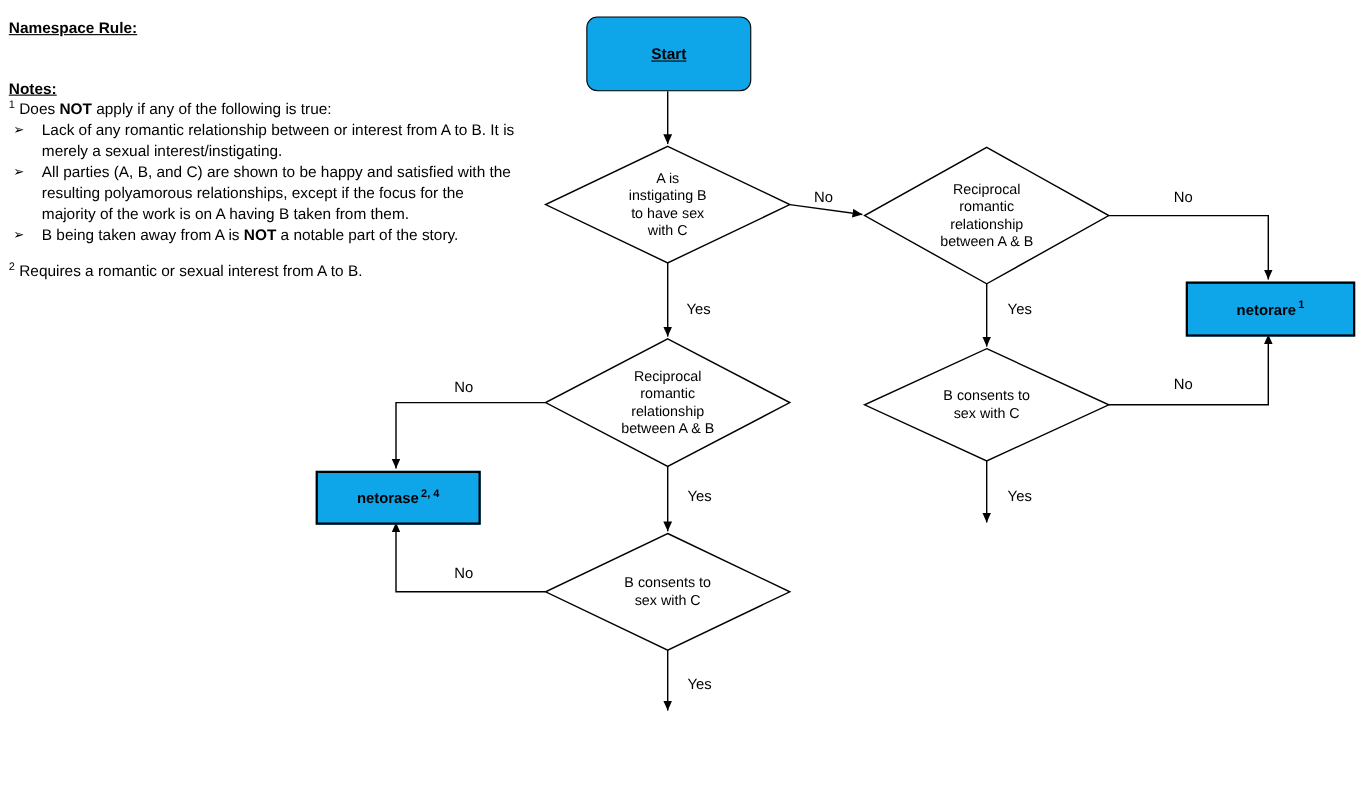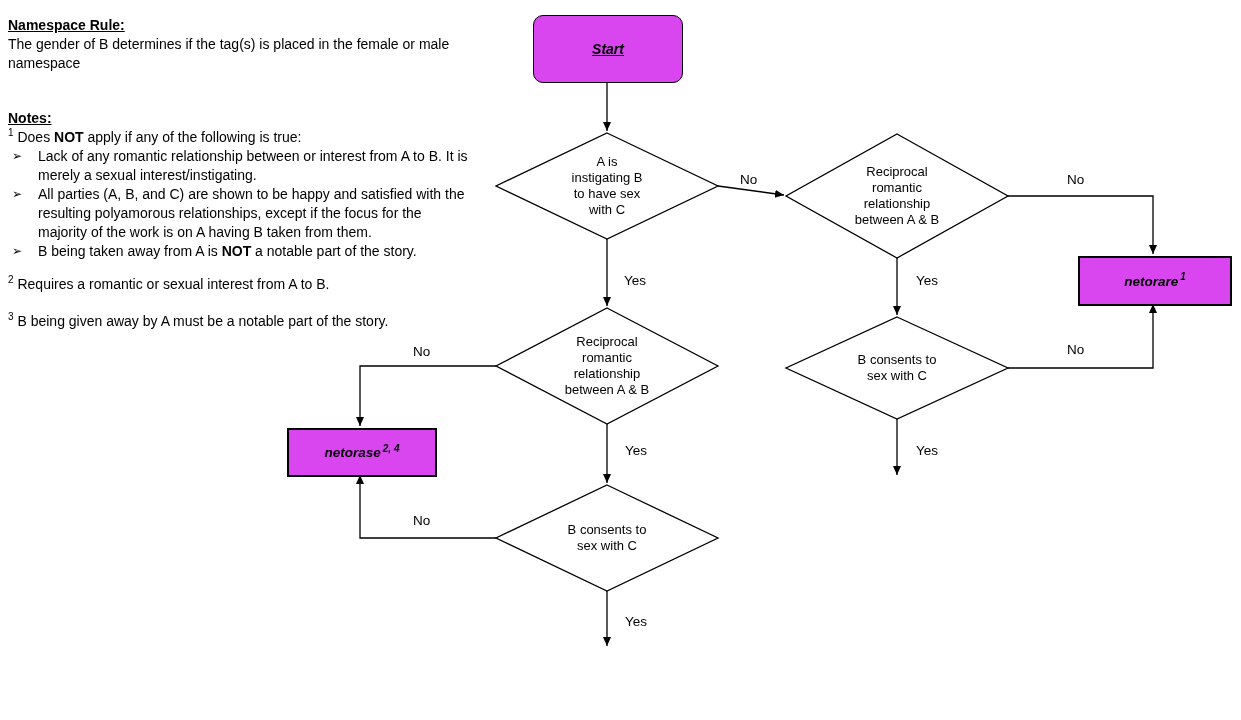--- a/index.html
+++ b/index.html
@@ -35,30 +35,29 @@
   
   .dlabel {
     position: absolute;
     width: 150px;
     text-align: center;
     font-size: 13px;
     line-height: 16px;
   }
   .box {
     position: absolute;
-    background: #d946ef;
+    background: #0ea5e9;
     border: 2px solid #000;
     display: flex;
     align-items: center;
     justify-content: center;
     text-align: center;
     font-size: 13.5px;
     font-weight: bold;
     line-height: 17px;
-    font-style: italic;
   }
   .box.start {
     border-width: 1.5px;
     border-radius: 10px;
     font-size: 14px;
   }
   .start-label { text-decoration: underline; }
   .edge-label {
     position: absolute;
     font-size: 13.5px;
@@ -92,21 +91,20 @@
 
     <polygon points="607,133 718,186 607,239 496,186" fill="#fff" stroke="#000" stroke-width="1.3"></polygon>
     <polygon points="607,308 718,366 607,424 496,366" fill="#fff" stroke="#000" stroke-width="1.3"></polygon>
     <polygon points="607,485 718,538 607,591 496,538" fill="#fff" stroke="#000" stroke-width="1.3"></polygon>
     <polygon points="897,134 1008,196 897,258 786,196" fill="#fff" stroke="#000" stroke-width="1.3"></polygon>
     <polygon points="897,317 1008,368 897,419 786,368" fill="#fff" stroke="#000" stroke-width="1.3"></polygon>
   </svg>
 
   <div class="sidebar">
     <div class="heading">Namespace Rule:</div>
-    <div>The gender of B determines if the tag(s) is placed in the female or male namespace</div>
     <div class="gap-lg"></div>
       <div class="gap-lg"></div>
     <div class="heading">Notes:</div>
     <div><sup>1</sup><span> Does </span><b>NOT</b><span> apply if any of the following is true:</span></div>
 
     <div class="bullet">
       <span class="bullet-marker">➢</span>
       <span class="bullet-text"><span>Lack of any romantic relationship between or interest from A to B. It is merely a sexual interest/instigating.</span><b></b><span></span></span>
     </div>
     <div class="bullet">
@@ -114,21 +112,20 @@
       <span class="bullet-text"><span>All parties (A, B, and C) are shown to be happy and satisfied with the resulting polyamorous relationships, except if the focus for the majority of the work is on A having B taken from them.</span><b></b><span></span></span>
     </div>
     <div class="bullet">
       <span class="bullet-marker">➢</span>
       <span class="bullet-text"><span>B being taken away from A is </span><b>NOT</b><span> a notable part of the story.</span></span>
     </div>
 
     <div class="gap-md"></div>
     <div><sup>2</sup><span> Requires a romantic or sexual interest from A to B.</span></div>
     <div class="gap-lg"></div>
-    <div><sup>3</sup><span> B being given away by A must be a notable part of the story.</span></div>
   </div>
 
   <div class="box start" style="left:533px; top:15px; width:148px; height:66px;">
     <span class="start-label">Start</span>
   </div>
 
   <div class="box" style="left:287px; top:428px; width:146px; height:45px;">
     <div><span>netorase</span><sup class="boxsup">2, 4</sup></div>
   </div>
 

